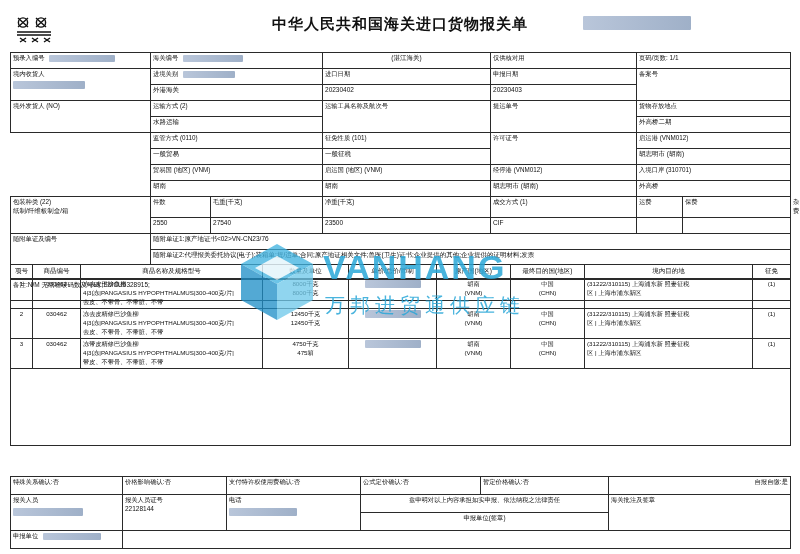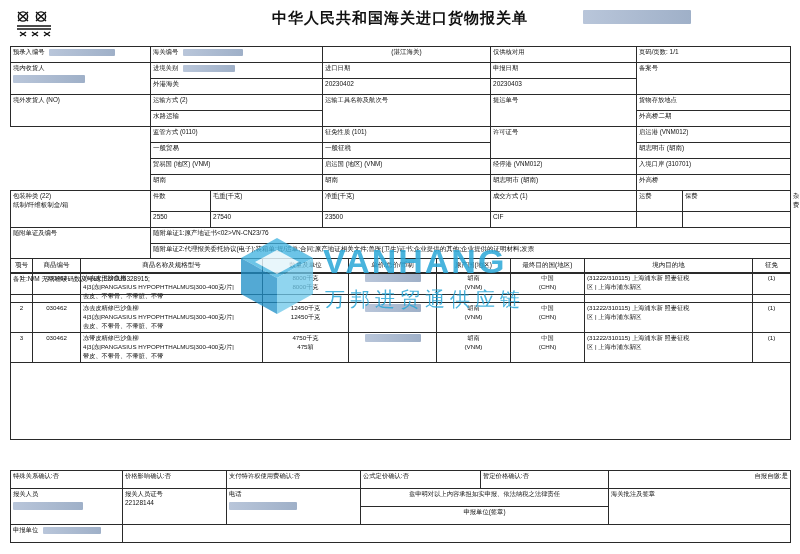--- a/index.html
+++ b/index.html
@@ -5,21 +5,21 @@
   html,body{margin:0;padding:0;}
   body{
     width:800px;height:554px;
     background:#ffffff;
     font-family:"Liberation Sans","DejaVu Sans",sans-serif;
     font-size:7px;
     color:#111;
     position:relative;
     overflow:hidden;
   }
-  .page{position:relative;width:800px;height:428px;}
+  .page{position:relative;width:800px;height:428px;margin-top:6px;}
 
   
   .hdr{position:relative;height:42px;}
   .logo{position:absolute;left:14px;top:8px;width:40px;height:30px;}
   .title{
     position:absolute;left:0;top:9px;width:800px;text-align:center;
     font-size:15px;font-weight:bold;letter-spacing:1px;
     font-family:"DejaVu Sans","Liberation Sans",sans-serif;
   }
   .mask{background:linear-gradient(90deg,#b9c6da,#9fb0c8);border-radius:1px;display:inline-block;vertical-align:middle;}

